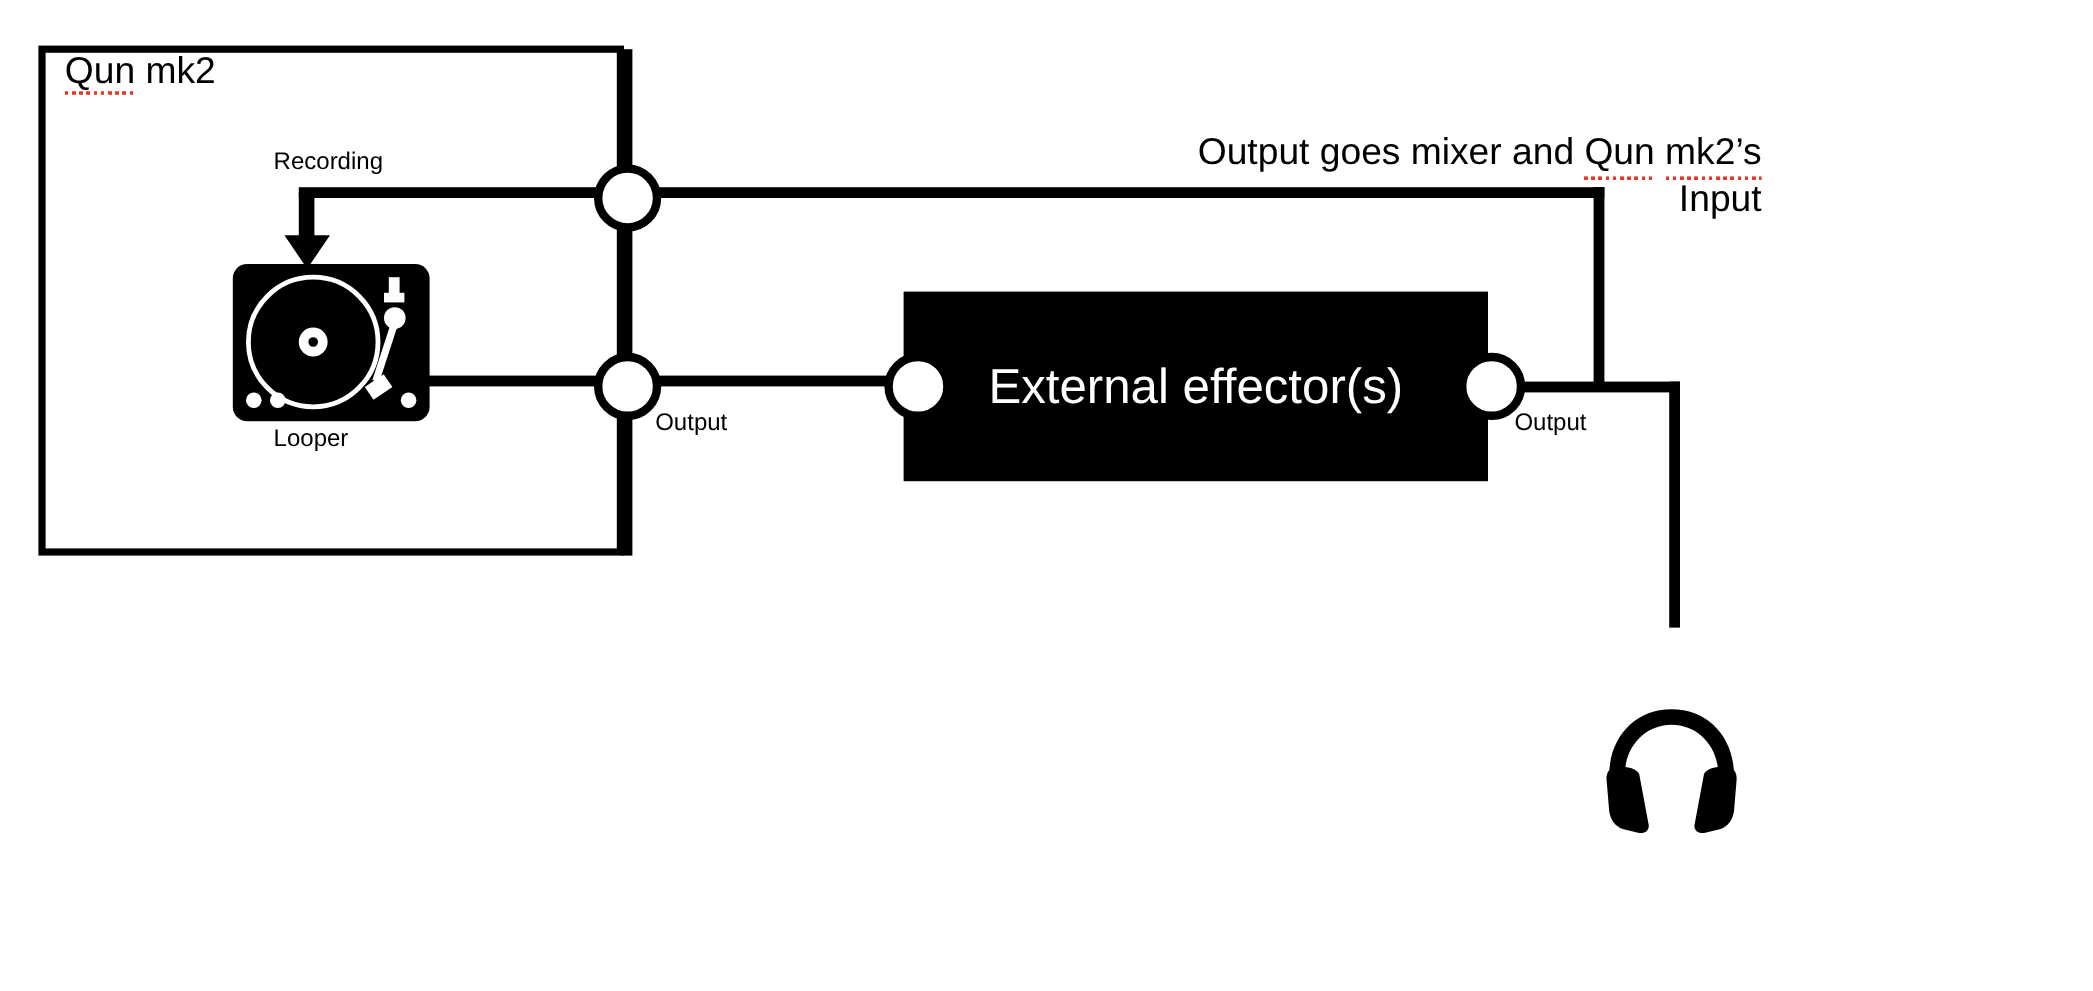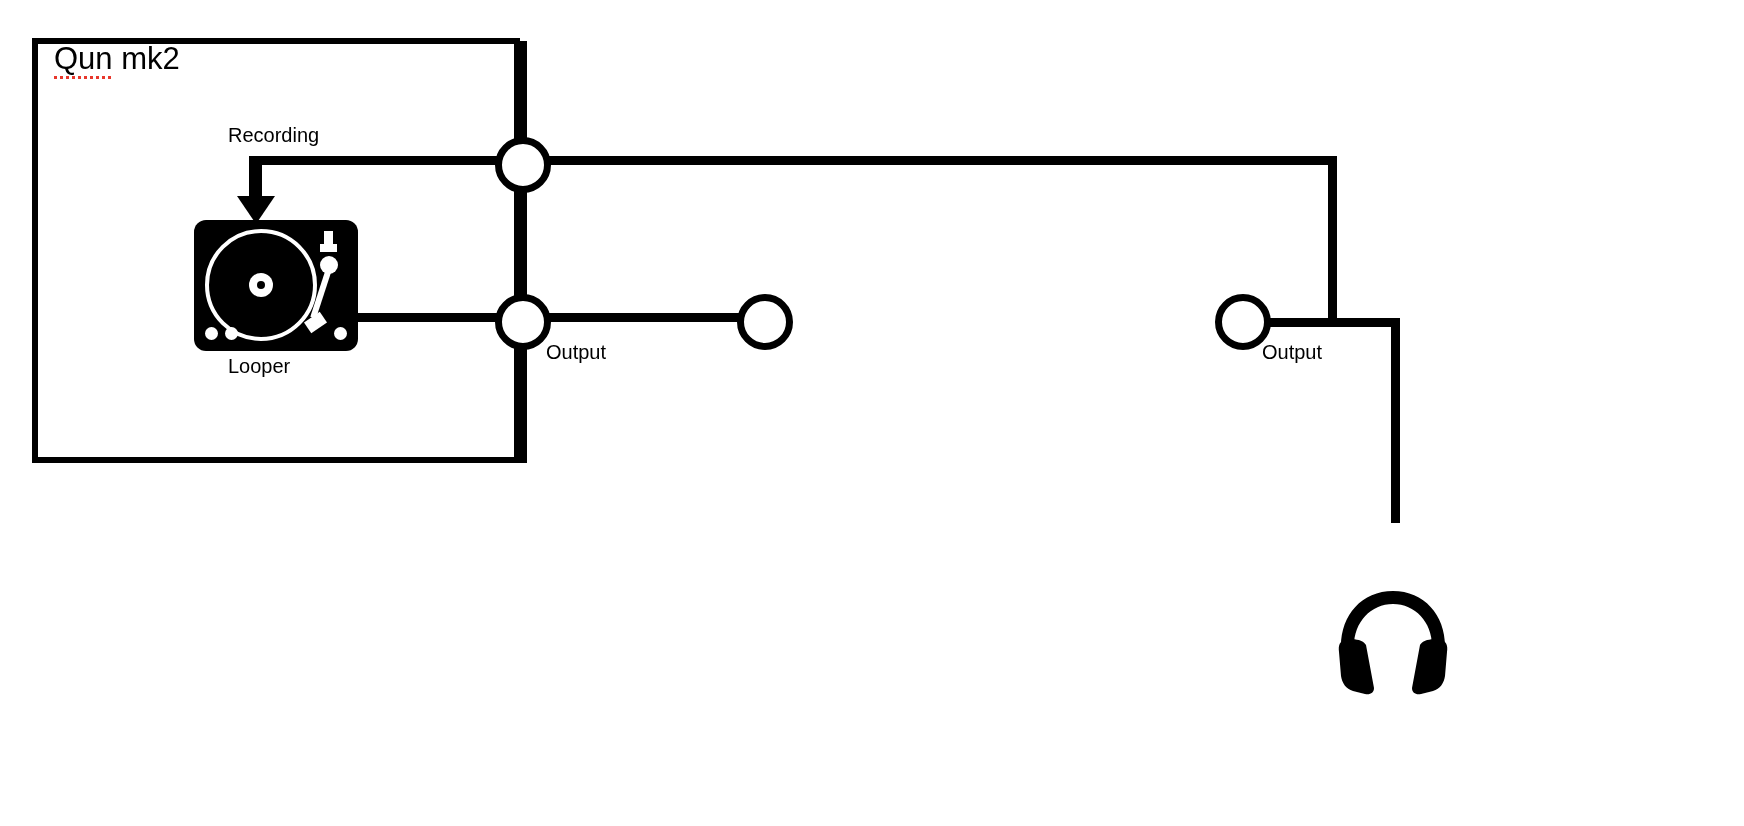--- a/index.html
+++ b/index.html
@@ -231,28 +231,35 @@
 
   <div class="abs jack" style="left:495px; top:137px;"></div>
   <div class="abs jack" style="left:495px; top:294px;"></div>
   <div class="abs lbl" id="output-left-label">Output</div>
 
   <div class="abs wire wire-h" style="left:545px; top:156px; width:792px;"></div>
   <div class="abs wire wire-v" style="left:1328px; top:156px; height:166px;"></div>
 
   <div class="abs wire wire-h" style="left:545px; top:313px; width:230px;"></div>
 
+  <div class="abs" id="effector-box">
+    <div id="effector-label">External effector(s)</div>
+  </div>
 
   <div class="abs jack" style="left:737px; top:294px; border-color:#000;"></div>
   <div class="abs jack" style="left:1215px; top:294px;"></div>
   <div class="abs lbl" id="output-right-label">Output</div>
 
   <div class="abs wire wire-h" style="left:1265px; top:318px; width:135px;"></div>
   <div class="abs wire wire-v" style="left:1391px; top:318px; height:205px;"></div>
 
+  <div class="abs" id="note-top">
+    <span>Output goes mixer and </span><span class="squiggle">Qun</span><span> </span><span class="squiggle">mk2’s</span>
+    <span>Input</span>
+  </div>
 
 
   <div class="abs" id="headphones">
     <svg viewBox="0 0 120 110" width="120" height="110" aria-hidden="true">
       <path d="M60 3 C29 3 8 27 8 58 L8 78 L21 78 L21 58 C21 34 38 16 60 16 C82 16 99 34 99 58 L99 78 L112 78 L112 58 C112 27 91 3 60 3 Z" fill="#000"></path>
       <path d="M12 52 C22 50 30 52 33 57 L41 100 C41 105 37 107 32 106 L20 103 C13 101 9 95 8 88 L6 64 C5 57 7 53 12 52 Z" fill="#000"></path>
       <path d="M108 52 C98 50 90 52 87 57 L79 100 C79 105 83 107 88 106 L100 103 C107 101 111 95 112 88 L114 64 C115 57 113 53 108 52 Z" fill="#000"></path>
     </svg>
   </div>
 

